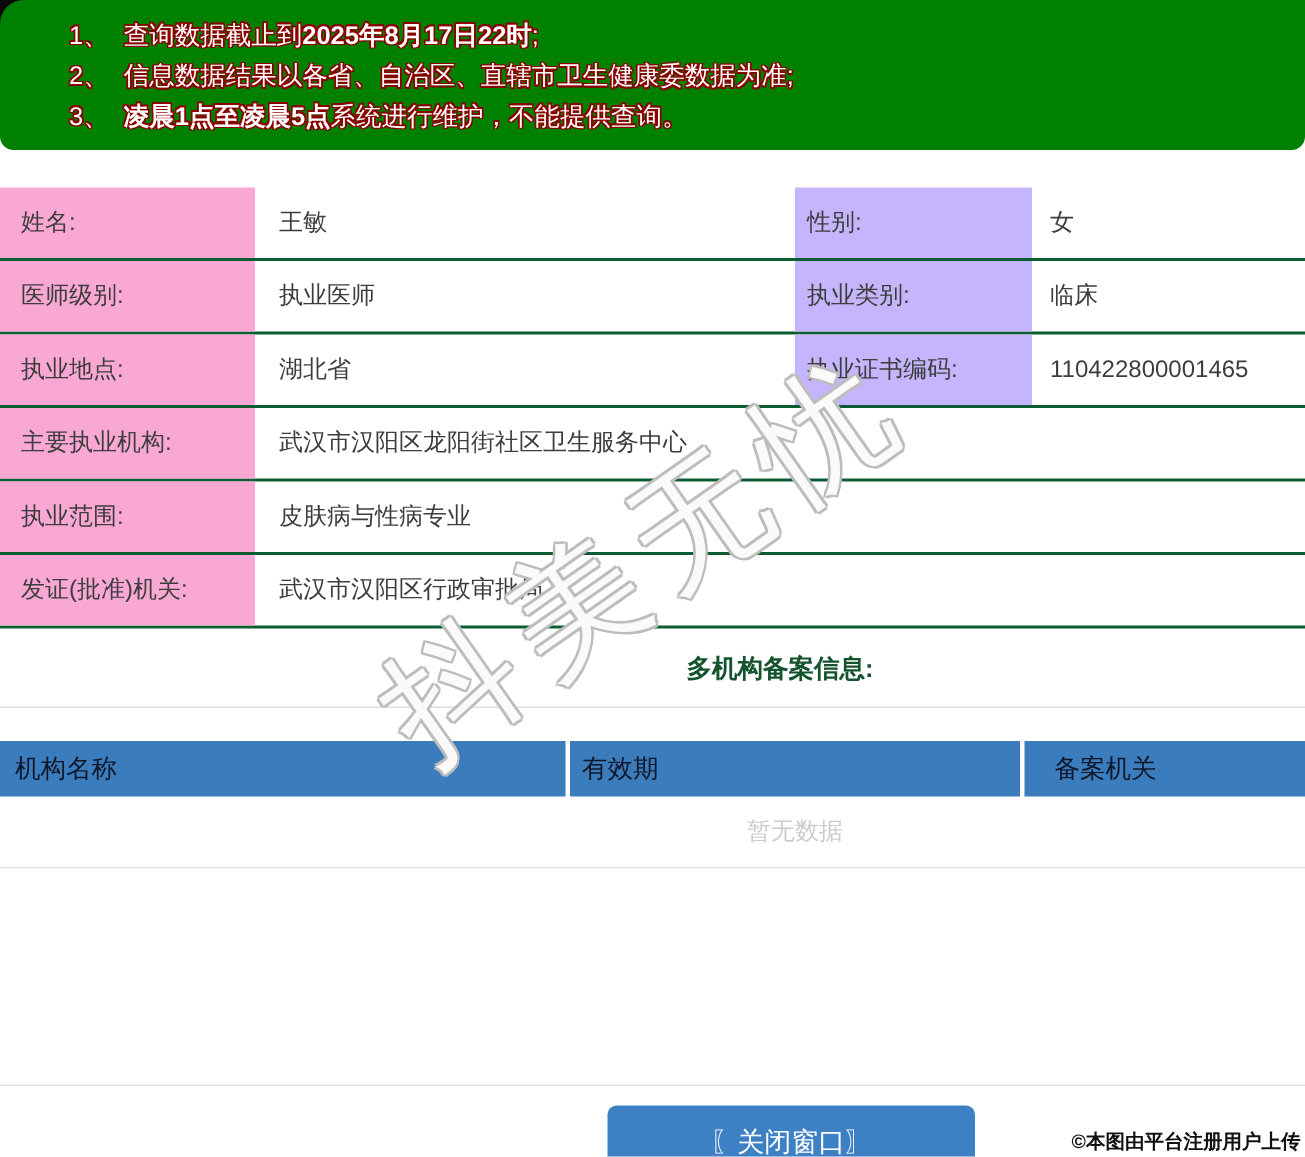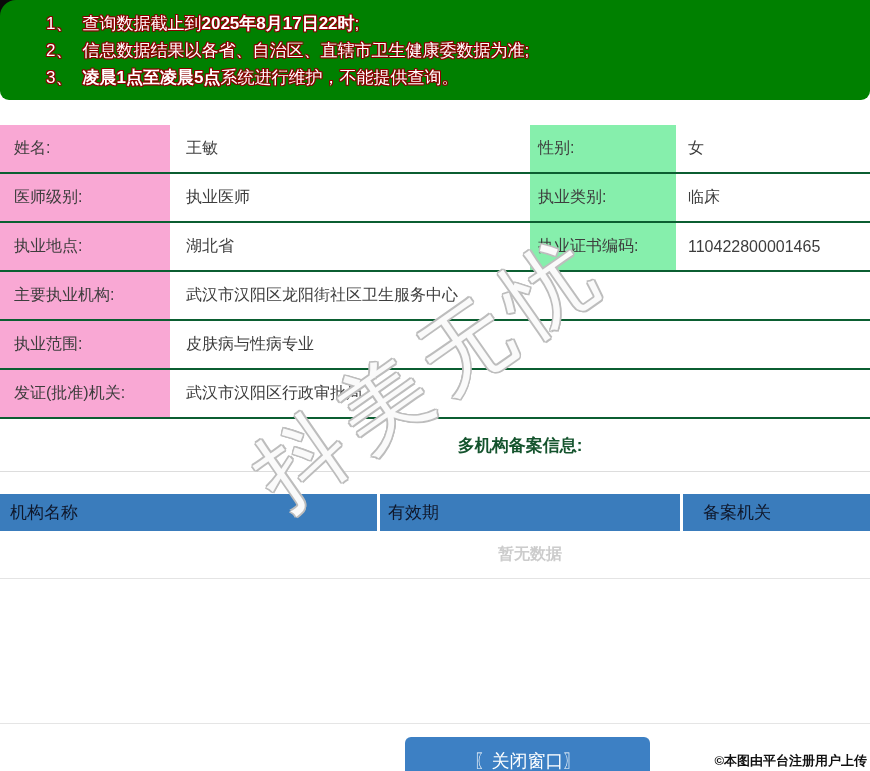--- a/index.html
+++ b/index.html
@@ -33,21 +33,21 @@
 
   
   .info-table{margin-top:25px;width:870px;}
   .irow{
     display:flex;align-items:stretch;min-height:47px;
     border-bottom:2px solid #0b5e31;
   }
   .cell{display:flex;align-items:center;font-size:16px;color:#3d3d3d;box-sizing:border-box;}
   .lbl1{width:170px;background:#f9a8d4;padding-left:14px;}
   .val1{width:360px;padding-left:16px;}
-  .lbl2{width:146px;background:#86efac;padding-left:8px;}
+  .lbl2{width:158px;background:#c4b5fd;padding-left:8px;}
   .val2{flex:1;padding-left:12px;}
   .valfull{flex:1;padding-left:16px;}
 
   
   .section-title-row{
     height:52px;border-bottom:1px solid #dddddd;
     display:flex;align-items:center;
   }
   .section-title{
     margin-left:170px;flex:1;text-align:center;
@@ -66,21 +66,21 @@
   .org-c1{width:377px;padding-left:10px;}
   .org-c2{width:300px;padding-left:8px;}
   .org-c3{flex:1;padding-left:20px;}
 
   .no-data-row{
     height:47px;border-bottom:1px solid #e4e4e4;
     display:flex;align-items:center;
   }
   .no-data{
     margin-left:190px;flex:1;text-align:center;
-    font-size:16px;color:#cccccc;font-weight:bold;
+    font-size:16px;color:#cccccc;
   }
 
   .bottom-line{position:absolute;left:0;top:723px;width:870px;height:1px;background:#e5e5e5;}
 
   .close-btn{
     position:absolute;left:405px;top:737px;width:245px;height:48px;
     background:#3d80c4;border:none;border-radius:6px;
     color:#ffffff;font-size:18px;cursor:pointer;
     font-family:"Liberation Sans","DejaVu Sans",sans-serif;
   }

